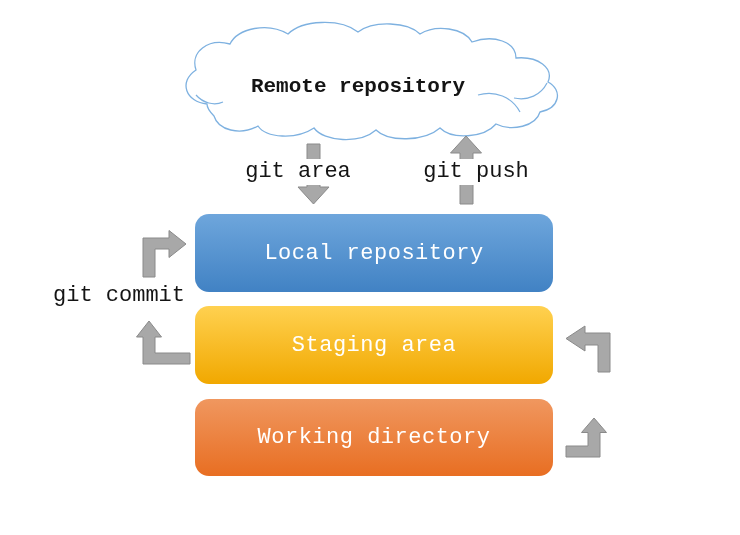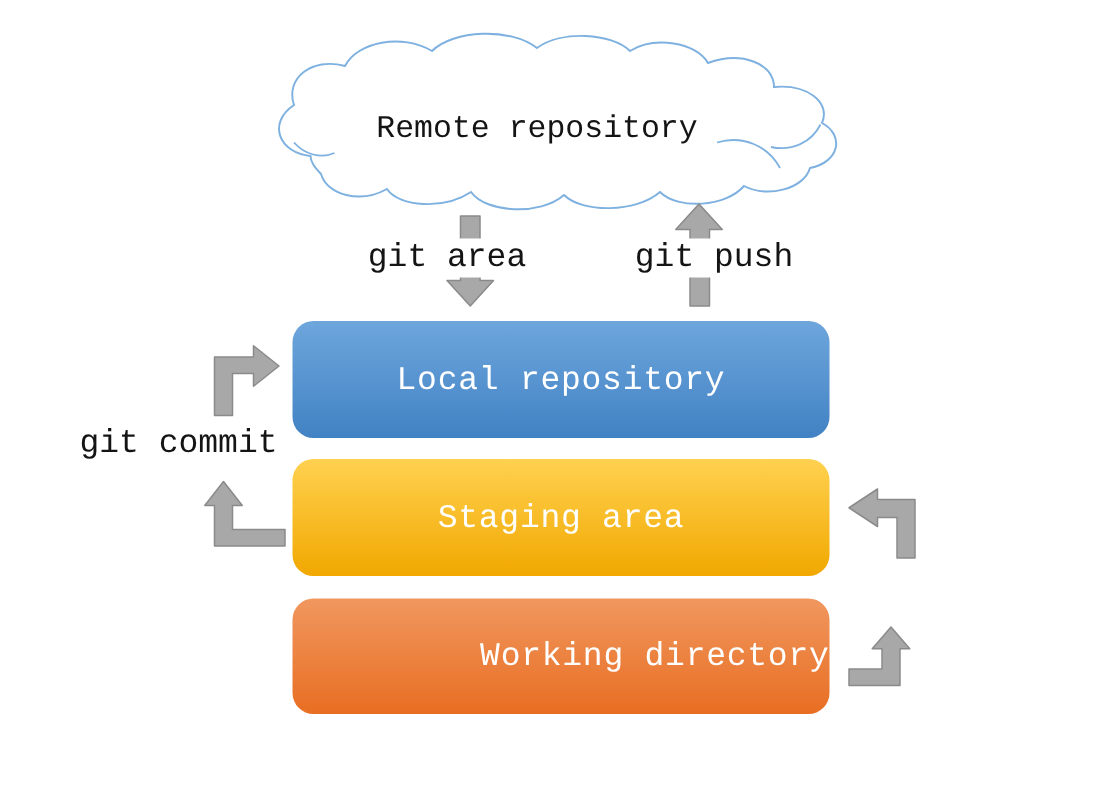--- a/index.html
+++ b/index.html
@@ -27,30 +27,30 @@
     border-radius: 14px;
     display: flex;
     align-items: center;
     justify-content: center;
     color: #ffffff;
     font-size: 22px;
     letter-spacing: 0.5px;
   }
   .box-local   { top: 214px; height: 78px; background: linear-gradient(#6ea6dc, #4182c4); }
   .box-staging { top: 306px; height: 78px; background: linear-gradient(#ffd150, #f1a800); }
-  .box-working { top: 399px; height: 77px; background: linear-gradient(#f0975f, #e86e22); justify-content: flex-end; }
+  .box-working { top: 399px; height: 77px; background: linear-gradient(#f0975f, #e86e22); }
   .lbl {
     position: absolute;
     color: #141414;
     font-size: 22px;
     line-height: 26px;
     text-align: center;
     white-space: nowrap;
   }
-  .lbl-remote { left: 168px; top: 74px; width: 380px; font-size: 21px; }
+  .lbl-remote { left: 168px; top: 74px; width: 380px; font-size: 21px; font-weight: bold; }
   .lbl-pull   { left: 242px; top: 159px; width: 112px; background: #ffffff; }
   .lbl-push   { left: 420px; top: 159px; width: 112px; background: #ffffff; }
   .lbl-commit { left: 48px;  top: 283px; width: 142px; }
   .lbl-add    { left: 564px; top: 385px; width: 124px; }
   .cloud-line { fill: #ffffff; stroke: #7eb1e0; stroke-width: 1.3; }
   .cloud-arc  { fill: none;    stroke: #7eb1e0; stroke-width: 1.2; }
   .gray-arrow { fill: #a8a8a8; stroke: #8a8a8a; stroke-width: 1; stroke-linejoin: round; }
 </style>
 </head>
 <body>

